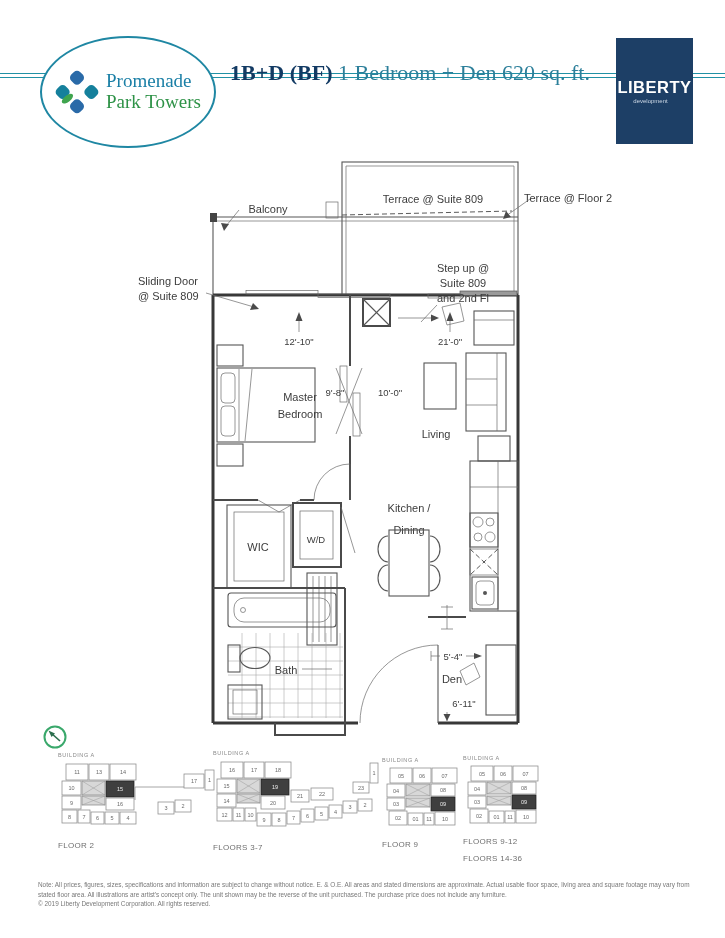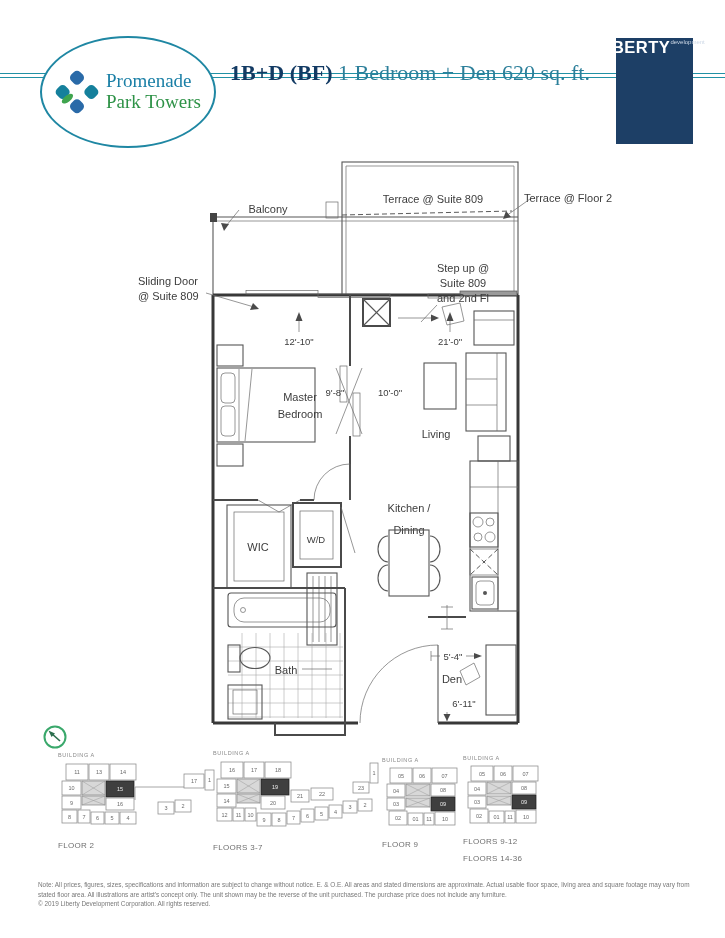--- a/index.html
+++ b/index.html
@@ -15,21 +15,21 @@
   .logo-l1{color:#1a7fa6;}
   .logo-l2{color:#2e9247;}
   .title-row{position:absolute;left:200px;top:60px;width:420px;text-align:center;z-index:2;
         font-family:"Liberation Serif",serif;font-size:22px;white-space:nowrap;}
   .unit-code{color:#123a63;font-weight:bold;}
   .unit-desc{color:#2c7f9a;}
   .area-lines{position:absolute;left:180px;top:86px;width:460px;text-align:center;
         color:#4d4d4d;font-size:12.5px;z-index:2;}
   .area-lines div{margin-bottom:10.5px;}
   .liberty{position:absolute;left:616px;top:38px;width:77px;height:106px;background:#1d3f66;
-        z-index:3;display:flex;flex-direction:row;justify-content:center;}
+        z-index:3;display:flex;flex-direction:column;justify-content:center;align-items:center;}
   .liberty-name{color:#fff;font-weight:bold;font-size:16.5px;letter-spacing:.5px;text-align:center;}
   .liberty-tag{color:#cdd8e6;font-size:6px;text-align:right;padding-right:8px;margin-top:1px;}
   
   #plan{position:absolute;left:0;top:155px;}
   .w3{stroke:#383838;stroke-width:3;fill:none;}
   .w2{stroke:#4a4a4a;stroke-width:2;fill:none;}
   .w1{stroke:#565656;stroke-width:1.1;fill:none;}
   .w07{stroke:#6a6a6a;stroke-width:.7;fill:none;}
   .grid{stroke:#a3a3a3;stroke-width:.55;fill:none;}
   .dash{stroke:#5a5a5a;stroke-width:1;fill:none;stroke-dasharray:5 3;}

